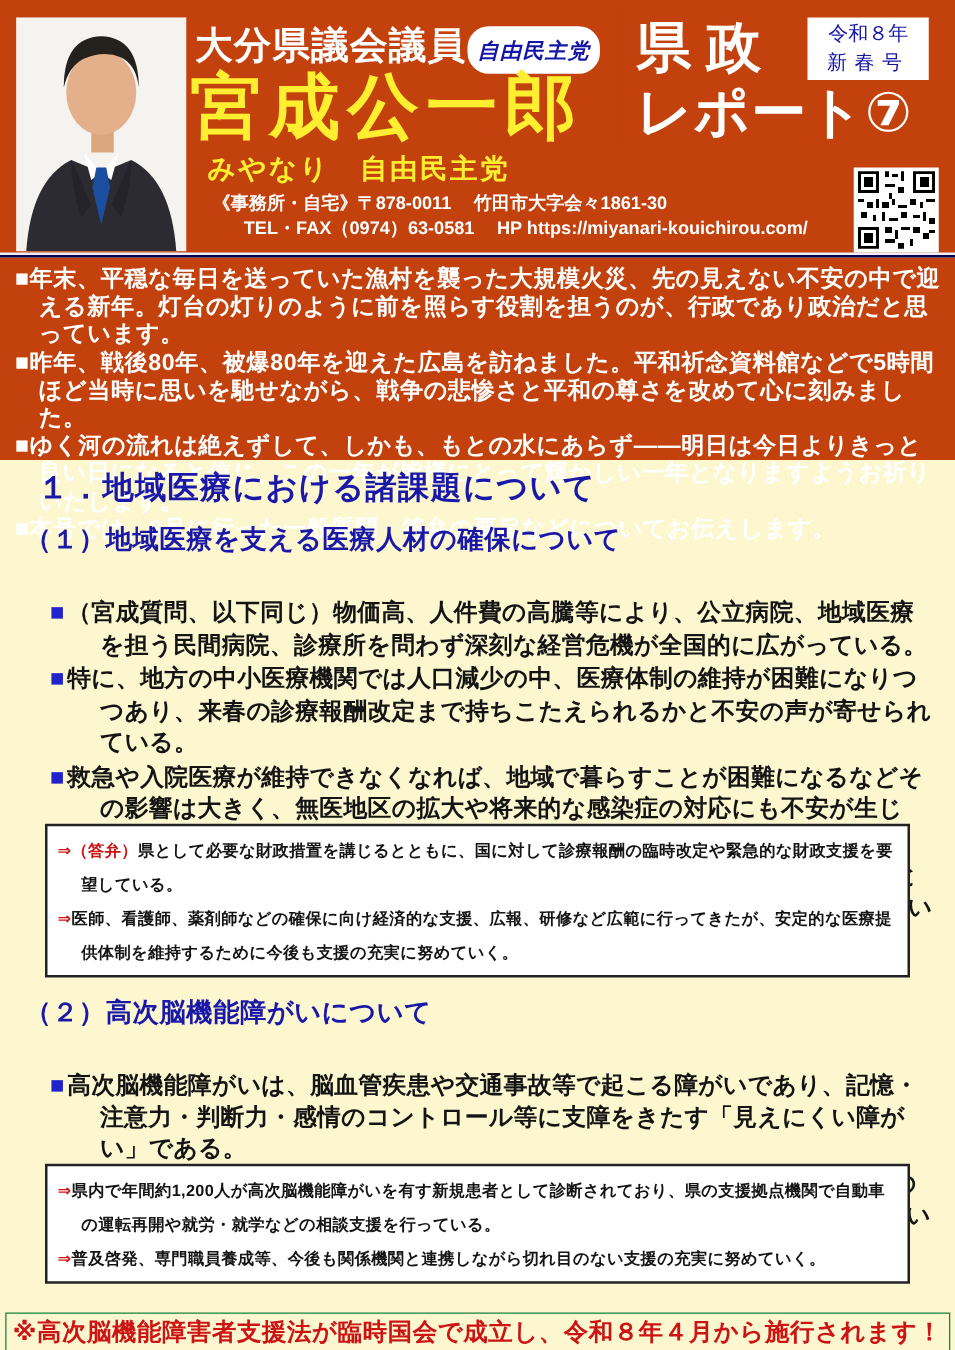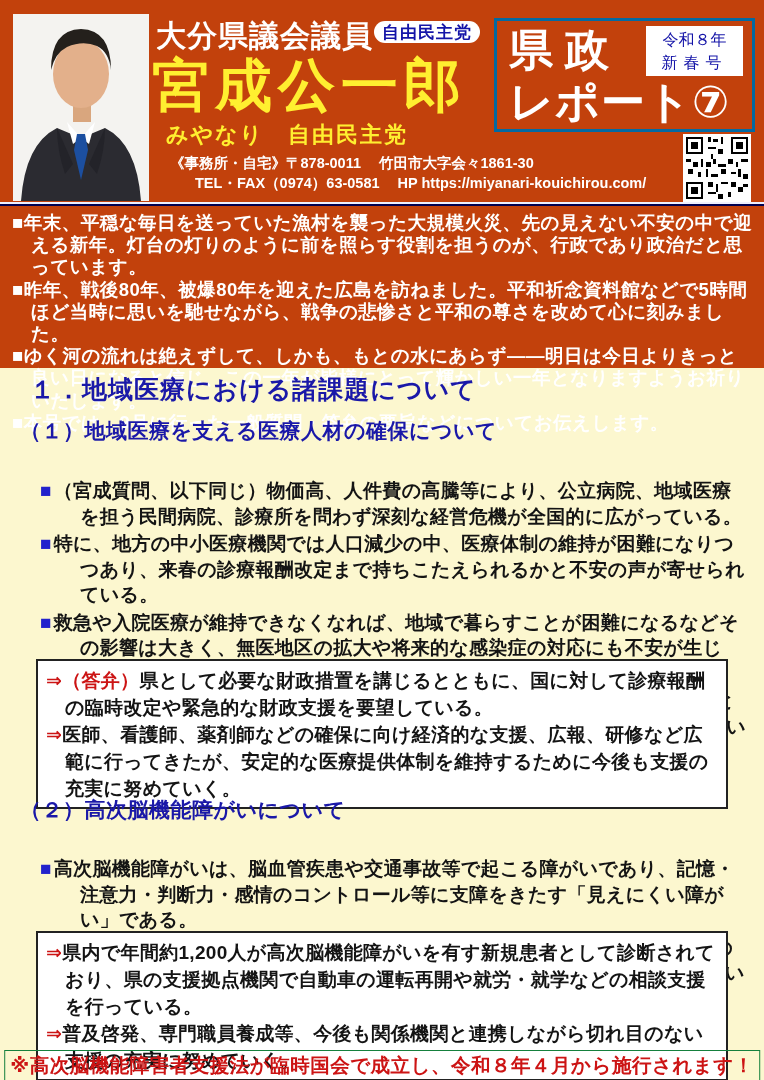--- a/index.html
+++ b/index.html
@@ -6,48 +6,48 @@
   body{
     width:764px;height:1080px;position:relative;overflow:hidden;
     background:#fcf7cf;
     font-family:"Liberation Sans","DejaVu Sans",sans-serif;
   }
   .page{position:absolute;inset:0;}
   
   .top-banner{position:absolute;left:0;top:0;width:764px;height:368px;background:#c2410c;}
   .photo{position:absolute;left:13px;top:14px;width:136px;height:187px;background:#f4f3f0;overflow:hidden;}
   .role{position:absolute;left:156px;top:16px;font-size:30px;font-weight:bold;color:#ffffff;letter-spacing:1px;white-space:nowrap;}
-  .party-badge{position:absolute;left:374px;top:21px;width:106px;height:22px;background:#ffffff;border-radius:17px;
-    color:#1414a8;font-size:17px;font-weight:bold;display:flex;align-items:center;justify-content:center;letter-spacing:1px;}
+  .party-badge{position:absolute;left:374px;top:21px;width:106px;height:38px;background:#ffffff;border-radius:17px;
+    color:#1414a8;font-size:17px;font-weight:bold;display:flex;align-items:center;justify-content:center;letter-spacing:1px;font-style:italic;}
   .name{position:absolute;left:152px;top:48px;font-size:57px;font-weight:bold;color:#ffef30;letter-spacing:6px;white-space:nowrap;}
   .kana{position:absolute;left:166px;top:120px;font-size:22px;font-weight:bold;color:#ffef30;letter-spacing:2px;white-space:nowrap;}
   .contact{position:absolute;left:170px;top:153px;color:#ffffff;font-size:14.5px;font-weight:bold;line-height:20px;white-space:nowrap;}
   .contact .row2{margin-left:25px;}
   .sp1{} .sp2{margin-left:18px;}
-  .report-box{position:absolute;left:494px;top:18px;width:255px;height:108px;border:3px solid #0369a1;color:#ffffff;}
+  .report-box{position:absolute;left:494px;top:6px;width:255px;height:108px;border:3px solid #c2410c;color:#ffffff;}
   .rep-l1{position:absolute;left:12px;top:0px;font-size:44px;font-weight:bold;letter-spacing:12px;}
   .rep-l2{position:absolute;left:12px;top:52px;font-size:44px;font-weight:bold;letter-spacing:1px;white-space:nowrap;}
   .issue{position:absolute;right:9px;top:5px;width:97px;height:50px;background:#ffffff;color:#1414a8;
     font-size:16px;font-weight:normal;text-align:center;line-height:23px;padding-top:2px;box-sizing:border-box;}
   .issue .i2{letter-spacing:6px;}
   .qr{position:absolute;left:683px;top:134px;width:68px;height:68px;background:#ffffff;padding:3px;box-sizing:border-box;}
   .divider{position:absolute;left:0;top:202px;width:764px;height:2px;background:#eef0ff;border-bottom:2px solid #000050;}
   .intro{position:absolute;left:12px;top:212px;width:742px;color:#ffffff;font-weight:bold;font-size:18.5px;line-height:22.2px;letter-spacing:0.5px;}
   .intro p{margin:0;padding-left:19px;text-indent:-19px;}
   
   .h1{position:absolute;left:30px;top:373px;font-size:25px;font-weight:bold;color:#1a18a8;letter-spacing:1px;white-space:nowrap;}
   .sub{position:absolute;left:20px;font-size:21px;font-weight:bold;color:#1a18a8;letter-spacing:0.5px;white-space:nowrap;}
   #sub1{top:417px;} #sub2{top:796px;}
   .qblock{position:absolute;left:40px;width:706px;margin-top:28px;}
   #q1{top:450px;} #q2{top:828px;}
   .bullet{margin:0 0 2px 0;font-size:19px;line-height:25.5px;font-weight:bold;color:#141414;padding-left:40px;text-indent:-40px;letter-spacing:0.3px;}
   .sq{color:#2222cc;padding-right:2px;}
   .ansbox{position:absolute;left:36px;width:692px;box-sizing:border-box;background:#ffffff;border:2px solid #222222;padding:6px 8px 5px 8px;}
   #ans1{top:659px;} #ans2{top:931px;}
-  .answer{margin:0;font-size:19px;line-height:27px;font-weight:bold;color:#141414;padding-left:19px;text-indent:-19px;letter-spacing:0.3px;}
+  .answer{margin:0;font-size:13px;line-height:27px;font-weight:bold;color:#141414;padding-left:19px;text-indent:-19px;letter-spacing:0.3px;}
   .lead{color:#cc1414;}
   .footnote{position:absolute;top:1050px;left:50%;transform:translateX(-50%);
     border:1px solid #15803d;padding:1px 5px;color:#cc1414;font-size:19.5px;font-weight:bold;white-space:nowrap;letter-spacing:0.5px;}
 </style>
 </head>
 <body>
 
 <div class="page">
 
   <div class="top-banner">

